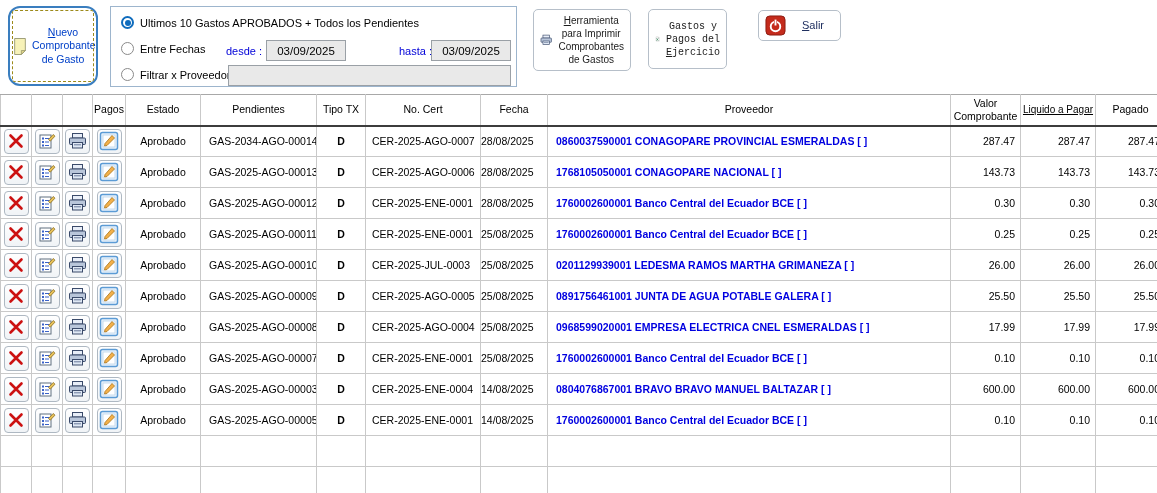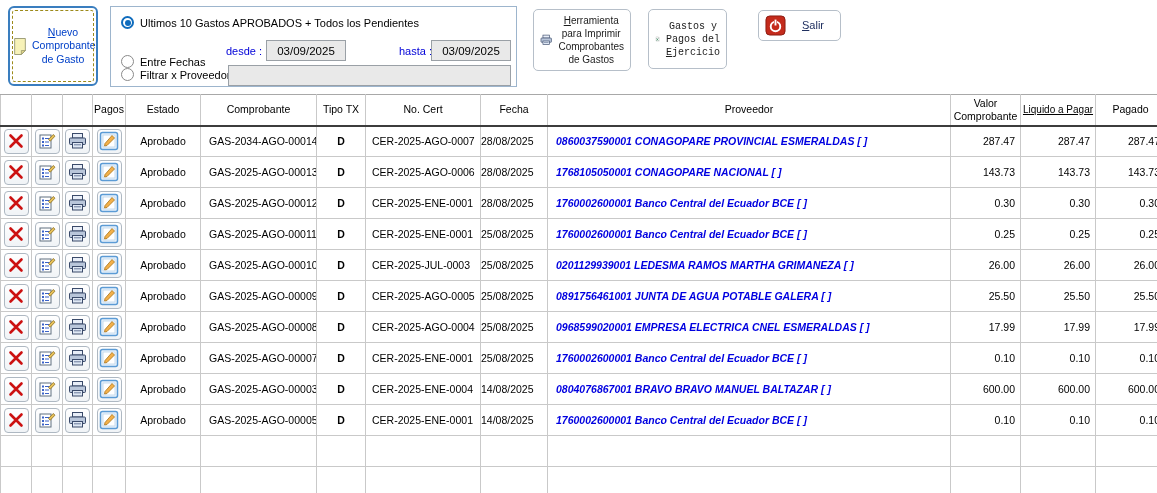--- a/index.html
+++ b/index.html
@@ -4,21 +4,21 @@
 <style>
   * { margin:0; padding:0; box-sizing:border-box; }
   html,body { width:1157px; height:493px; overflow:hidden; background:#fff;
     font-family:"Liberation Sans","DejaVu Sans",sans-serif; font-size:11px; color:#000; }
   body { position:relative; }
 
   
   .top-panel { position:absolute; left:0; top:0; width:1157px; height:94px; background:#fff; }
 
   .new-btn { position:absolute; left:8px; top:6px; width:90px; height:80px;
-    background:#fff; border:2px solid #3a7ebf; border-radius:6px; cursor:pointer;
+    background:#fff; border:2px solid #3a7ebf; border-radius:12px; cursor:pointer;
     display:flex; align-items:center; justify-content:center; gap:4px; padding:2px; }
   .new-btn .inner-dash { position:absolute; inset:2px; border:1px dashed #9c8a1a; border-radius:3px; pointer-events:none; }
   .new-btn .lbl { color:#0040c8; font-size:10.5px; line-height:1.25; text-align:center; width:62px; }
 
   .filter-box { position:absolute; left:110px; top:6px; width:407px; height:81px;
     border:1px solid #9db5cd; background:#fff; }
   .radio-row { position:absolute; display:flex; align-items:center; gap:6px; cursor:pointer; }
   .radio { width:13px; height:13px; border-radius:50%; border:1px solid #8a8a8a; background:#fff; position:relative; flex:none; }
   .radio.checked { border:2px solid #0f6cbd; }
   .radio.checked::after { content:''; position:absolute; inset:1.5px; border-radius:50%; background:#0f6cbd; }
@@ -48,21 +48,21 @@
   td { font-size:10.5px; }
   td.ic { text-align:center; vertical-align:middle; }
   .row-btn { width:25px; height:25px; border:1px solid #aeb8c2; border-radius:4px;
     background:linear-gradient(#ffffff,#f0f3f6); display:inline-flex; align-items:center;
     justify-content:center; cursor:pointer; vertical-align:middle; }
   td.c-estado { text-align:center; }
   td.c-comp { padding-left:8px; }
   td.c-tipo { text-align:center; font-weight:bold; }
   td.c-cert { padding-left:6px; }
   td.c-fecha { text-align:left; }
-  td.c-prov { padding-left:8px; color:#0000e0; font-weight:bold; cursor:pointer;font-style:italic; }
+  td.c-prov { padding-left:8px; color:#0000e0; font-weight:bold; cursor:pointer; }
   td.c-num { text-align:right; padding-right:5px; }
   u { text-decoration:underline; }
 </style>
 </head>
 <body>
 
 <div class="top-panel">
 
   <button class="new-btn">
     <span class="inner-dash"></span>
@@ -71,21 +71,21 @@
       <path d="M20 20 H14 V26 Z" fill="#e0d68a" stroke="#8a8a62" stroke-width="1"></path>
     </svg>
     <span class="lbl"><u>N</u>uevo Comprobante de Gasto</span>
   </button>
 
   <div class="filter-box">
     <div class="radio-row" style="left:10px; top:9px;">
       <span class="radio checked"></span>
       <span>Ultimos 10 Gastos APROBADOS + Todos los Pendientes</span>
     </div>
-    <div class="radio-row" style="left:10px; top:48px;">
+    <div class="radio-row" style="left:10px; top:35px;">
       <span class="radio"></span>
       <span>Entre Fechas</span>
     </div>
     <span class="blue-lbl" style="position:absolute; left:115px; top:38px;">desde :</span>
     <input class="date-input" style="position: absolute; left: 155px; top: 33px;" readonly="" value="03/09/2025">
     <span class="blue-lbl" style="position:absolute; left:288px; top:38px;">hasta :</span>
     <input class="date-input" style="position: absolute; left: 320px; top: 33px;" readonly="" value="03/09/2025">
     <div class="radio-row" style="left:10px; top:61px;">
       <span class="radio"></span>
       <span>Filtrar x Proveedor</span>
@@ -139,21 +139,21 @@
       <col style="width:75px">
     <col style="width:70px">
   </colgroup>
   <thead>
     <tr>
       <th></th>
       <th></th>
       <th></th>
       <th>Pagos</th>
       <th>Estado</th>
-      <th>Comprobante</th>
+      <th>Pendientes</th>
       <th>Tipo TX</th>
       <th>No. Cert</th>
       <th>Fecha</th>
       <th>Proveedor</th>
       <th style="white-space:normal">Valor Comprobante</th>
       <th class="th-tight">Liquido a Pagar</th>
       <th>Pagado</th>
     </tr>
   </thead>
   <tbody>

